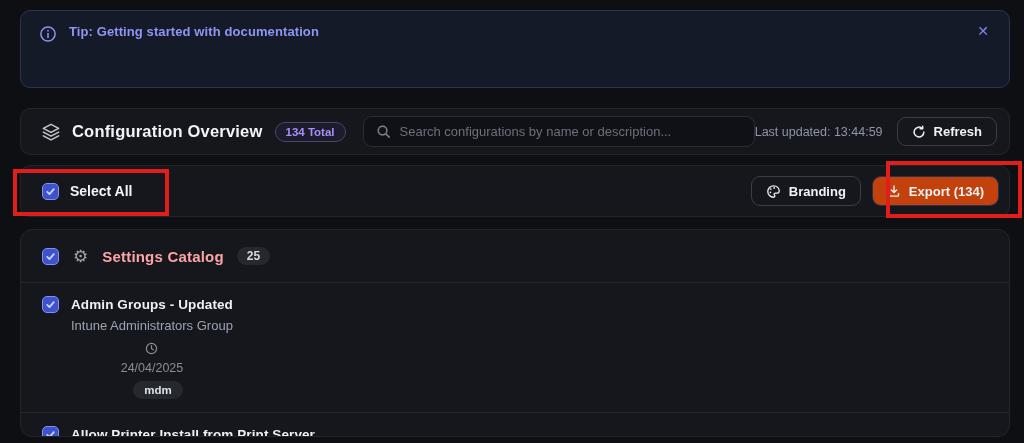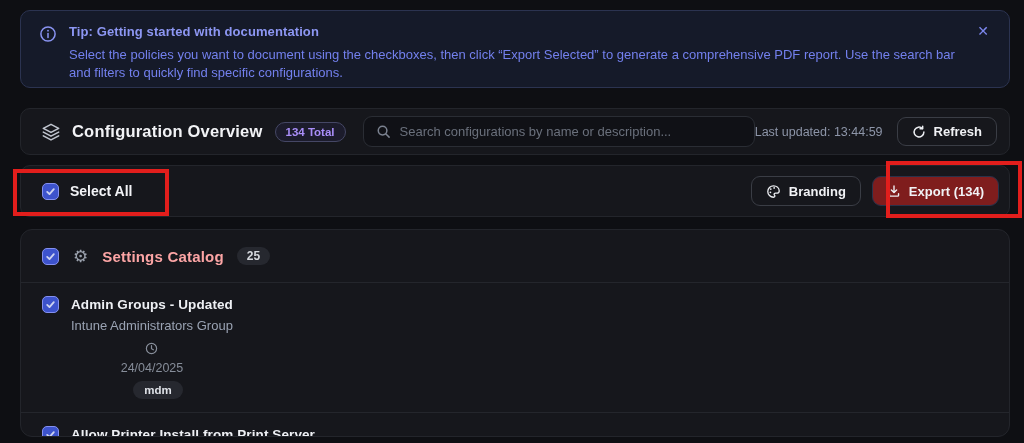--- a/index.html
+++ b/index.html
@@ -55,21 +55,21 @@
     color:#f1f2f5; font-size:13px; font-weight:bold; cursor:pointer; white-space:nowrap;
     font-family:"Liberation Sans", sans-serif;
   }
   .refresh-btn { margin-left:14px; height:29px; }
 
   
   .toolbar { top:165px; height:52px; display:flex; align-items:center; padding:0 10px 0 21px; }
   .select-all { display:flex; align-items:center; gap:11px; }
   .select-all-label { font-size:14px; font-weight:bold; color:#f2f3f6; }
   .toolbar-right { margin-left:auto; display:flex; align-items:center; gap:11px; }
-  .export-btn { background:#7f1d1d; border:1px solid #28324a; }
+  .export-btn { background:#c2410c; border:1px solid #28324a; }
 
   
   .cb {
     width:17px; height:17px; flex:none; border-radius:5px;
     background:#3d53cc; border:1.5px solid #8490ef;
     display:flex; align-items:center; justify-content:center; cursor:pointer;
   }
 
   
   .list { top:229px; height:208px; border-radius:12px; overflow:hidden; }
@@ -107,21 +107,20 @@
   <section class="banner">
     <span class="info-ic">
       <svg width="18" height="18" viewBox="0 0 18 18" fill="none" stroke="#8a94f2" stroke-width="1.5" stroke-linecap="round">
         <circle cx="9" cy="9" r="7.1"></circle>
         <line x1="9" y1="8.4" x2="9" y2="12.4"></line>
         <circle cx="9" cy="5.7" r="0.9" fill="#8a94f2" stroke="none"></circle>
       </svg>
     </span>
     <div class="banner-text">
       <div class="banner-title">Tip: Getting started with documentation</div>
-      <div class="banner-body">Select the policies you want to document using the checkboxes, then click “Export Selected” to generate a comprehensive PDF report. Use the search bar and filters to quickly find specific configurations.</div>
     </div>
     <button class="banner-close">✕</button>
   </section>
 
   <section class="card header">
     <span class="layers-ic">
       <svg width="20" height="20" viewBox="0 0 24 24" fill="none" stroke="#c0c5cf" stroke-width="1.9" stroke-linejoin="round" stroke-linecap="round">
         <path d="M12 2.8 2.8 7.6 12 12.4l9.2-4.8z"></path>
         <path d="M2.8 12.2 12 17l9.2-4.8"></path>
         <path d="M2.8 16.6 12 21.4l9.2-4.8"></path>

